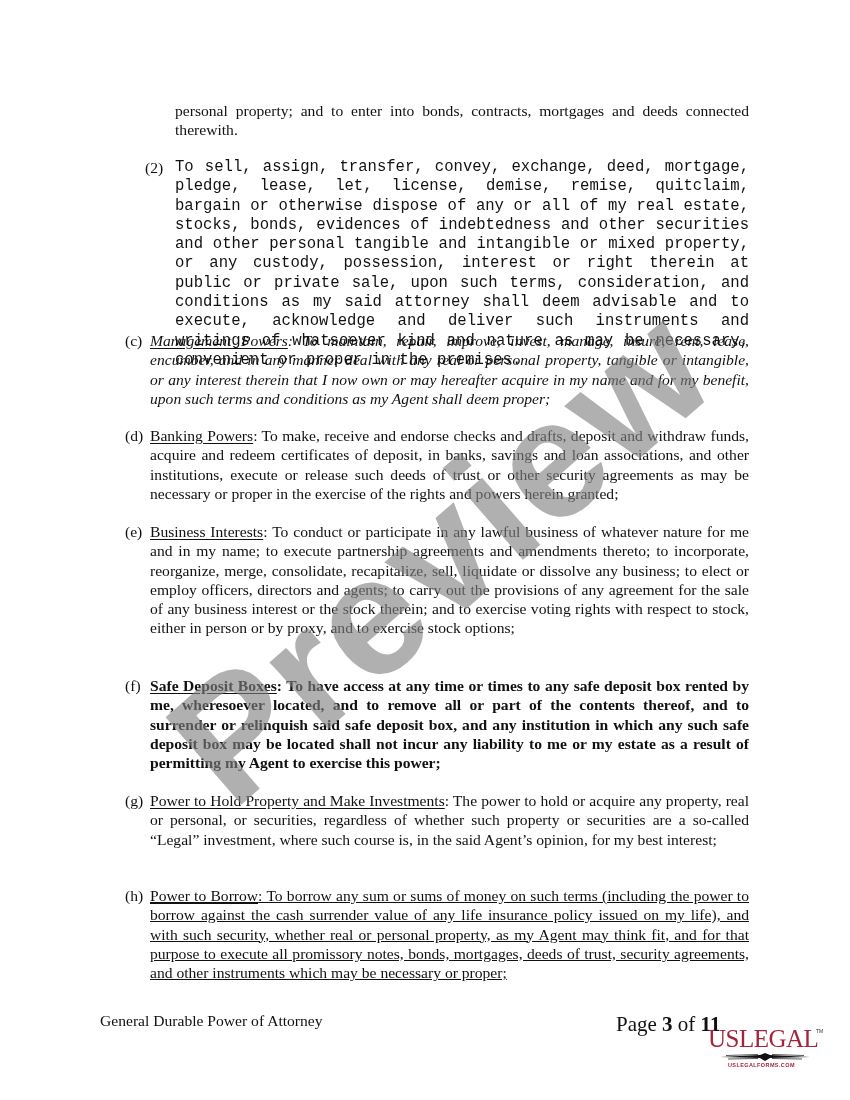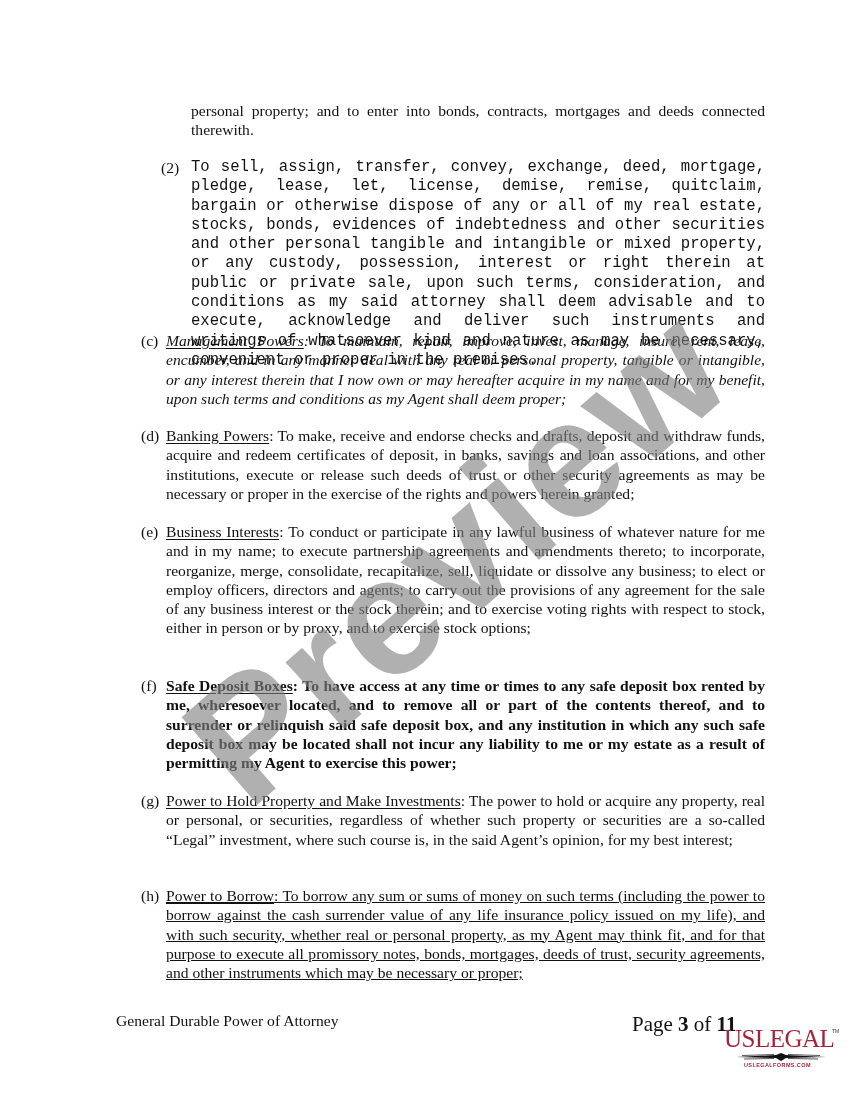--- a/index.html
+++ b/index.html
@@ -1,18 +1,18 @@
 <!DOCTYPE html>
 <html><head>
 <meta charset="utf-8">
 <style>
   html, body { margin: 0; padding: 0; background: #ffffff; }
   body { width: 850px; height: 1100px; position: relative; overflow: hidden;
          font-family: "Liberation Serif", "DejaVu Serif", serif; color: #111; }
-  .page { position: absolute; left: 16px; top: 0; width: 833px; height: 1100px; }
+  .page { position: absolute; left: 0; top: 0; width: 833px; height: 1100px; }
   .para { position: absolute; font-size: 15.6px; line-height: 19.3px; text-align: justify; }
   .para .txt { display: block; }
   .lbl { position: absolute; font-size: 15.6px; line-height: 19.3px; }
   .u { text-decoration: underline; text-underline-offset: 2px; }
   .footer-left { position: absolute; left: 100px; top: 1012px; font-size: 15.6px; }
   .footer-right { position: absolute; left: 616px; top: 1012px; font-size: 21px; }
   .footer-right b { font-weight: bold; }
   .logo { position: absolute; left: 706px; top: 1026px; width: 118px; height: 42px; }
   .logo-text { position: absolute; left: 2px; top: 0; font-family: "Liberation Serif", serif;
                font-size: 25px; color: #a3243b; letter-spacing: -0.5px; line-height: 26px; }

